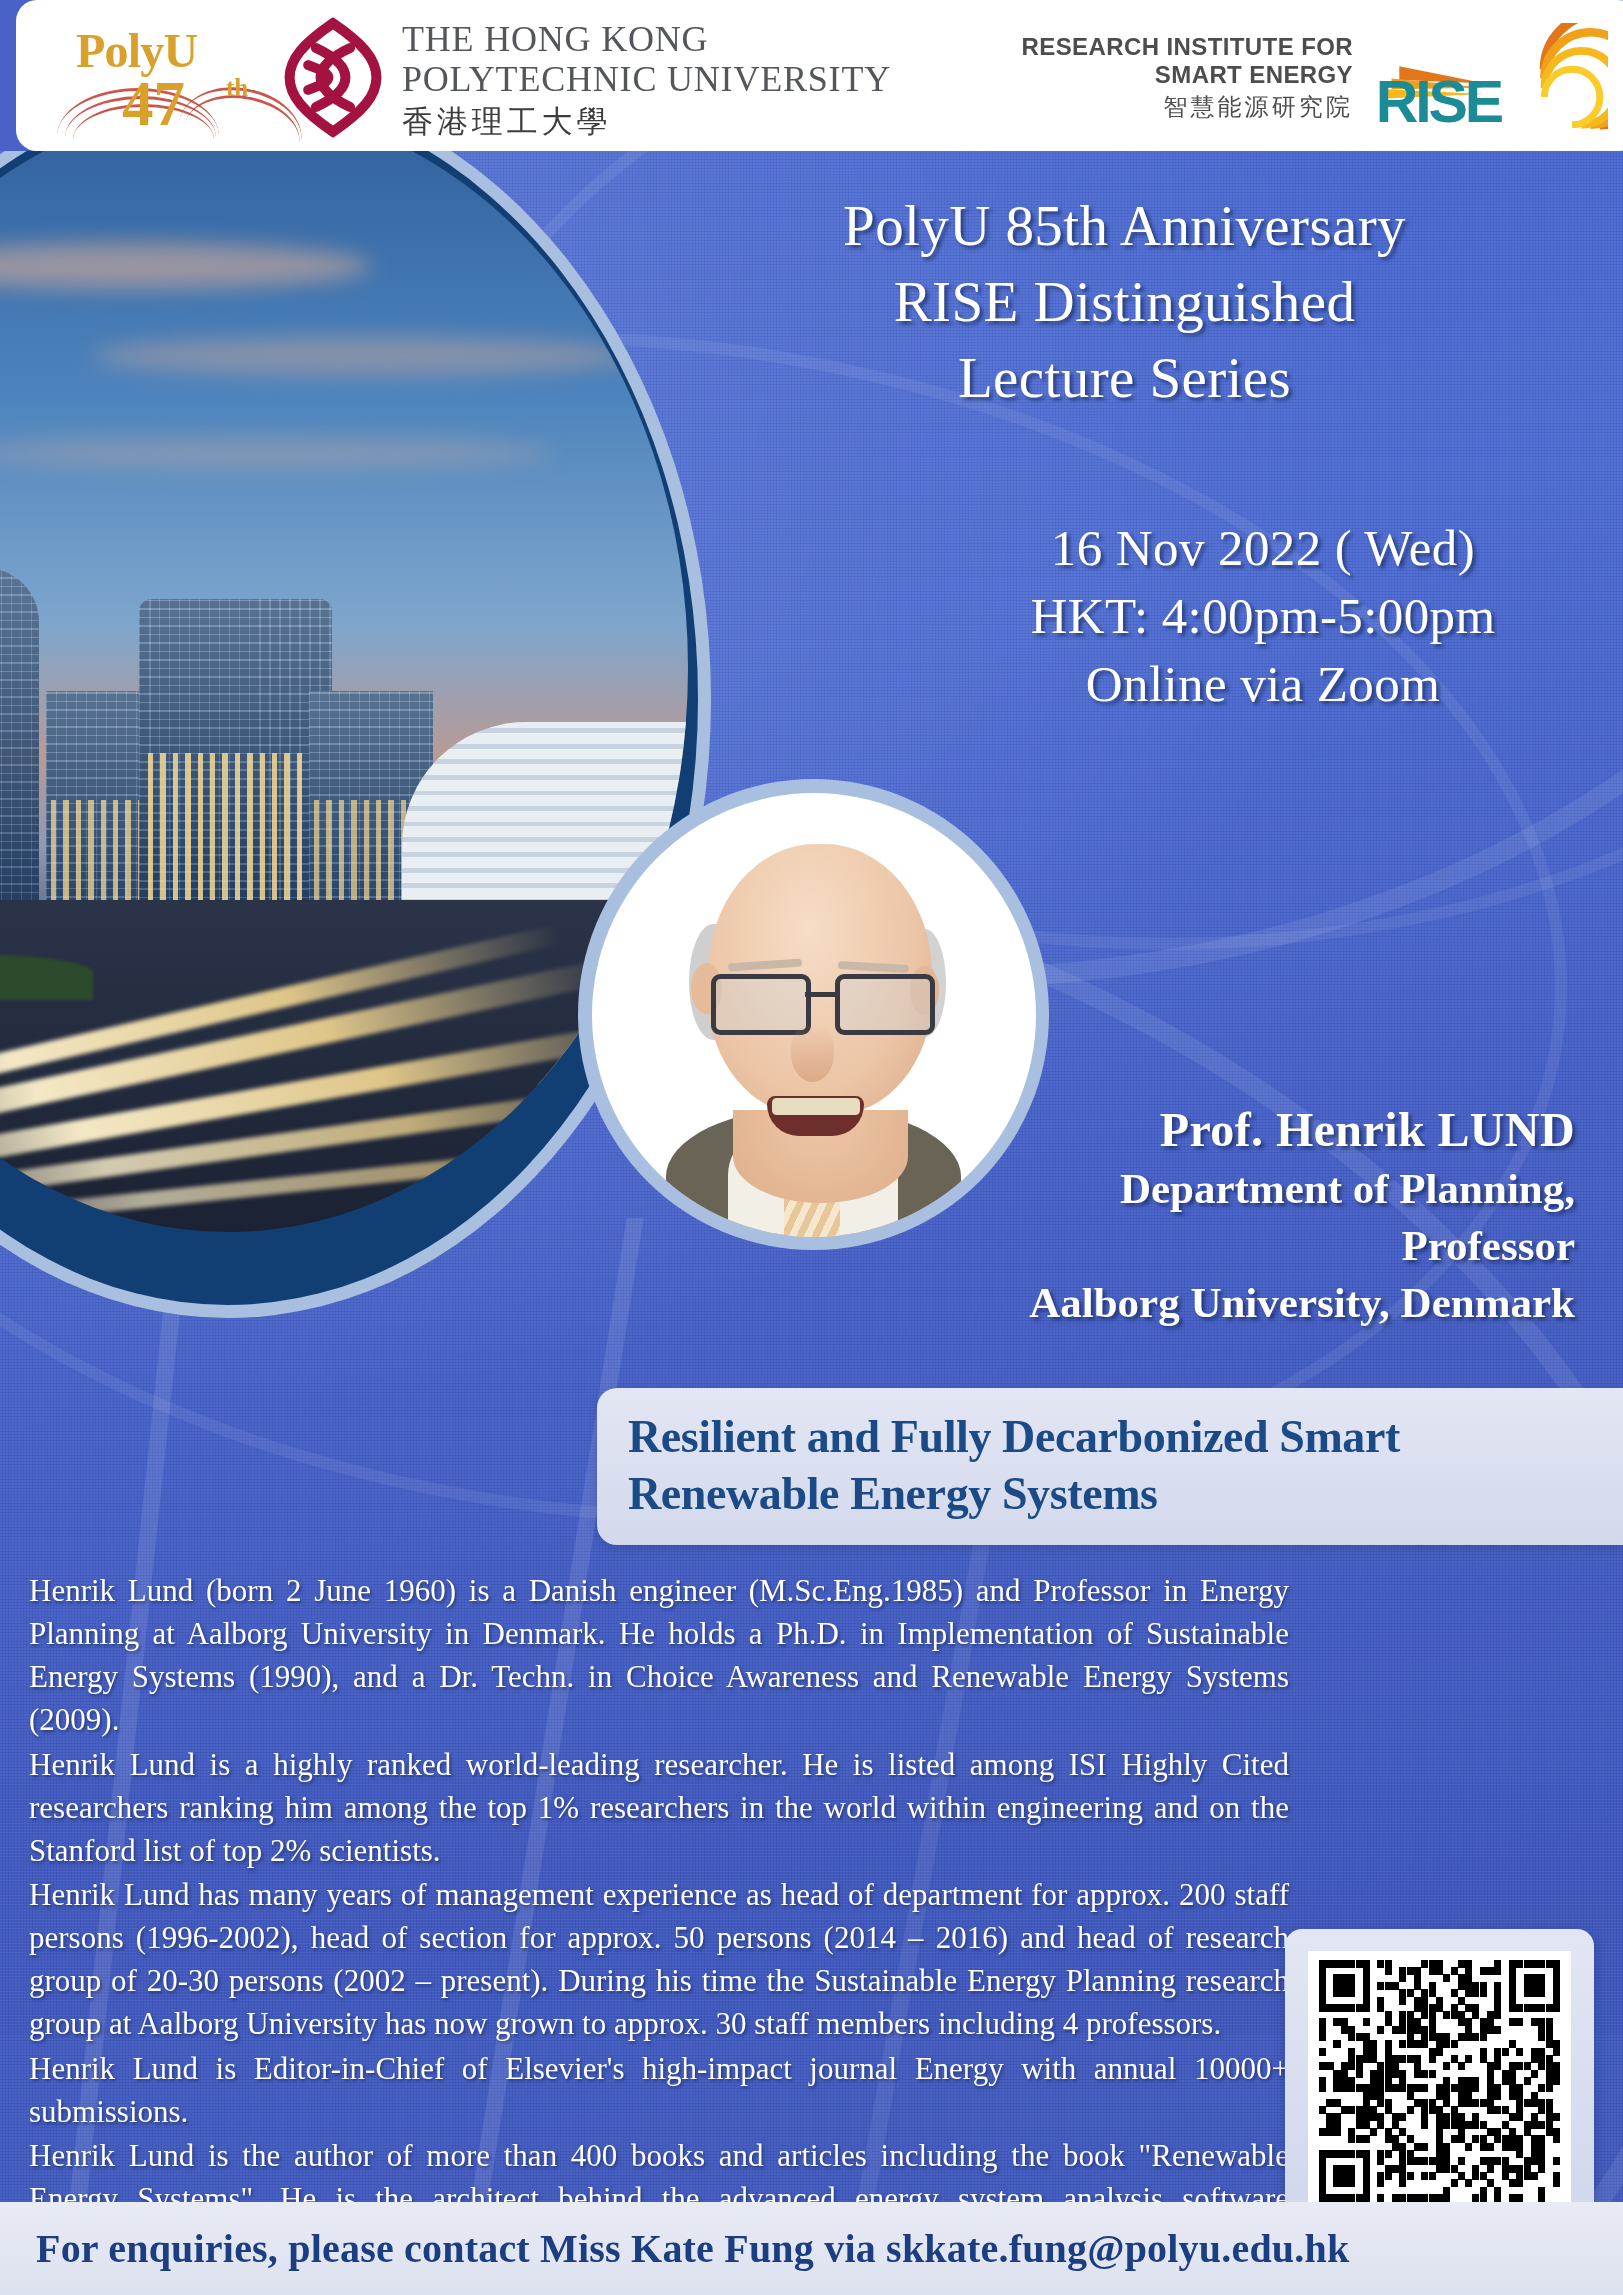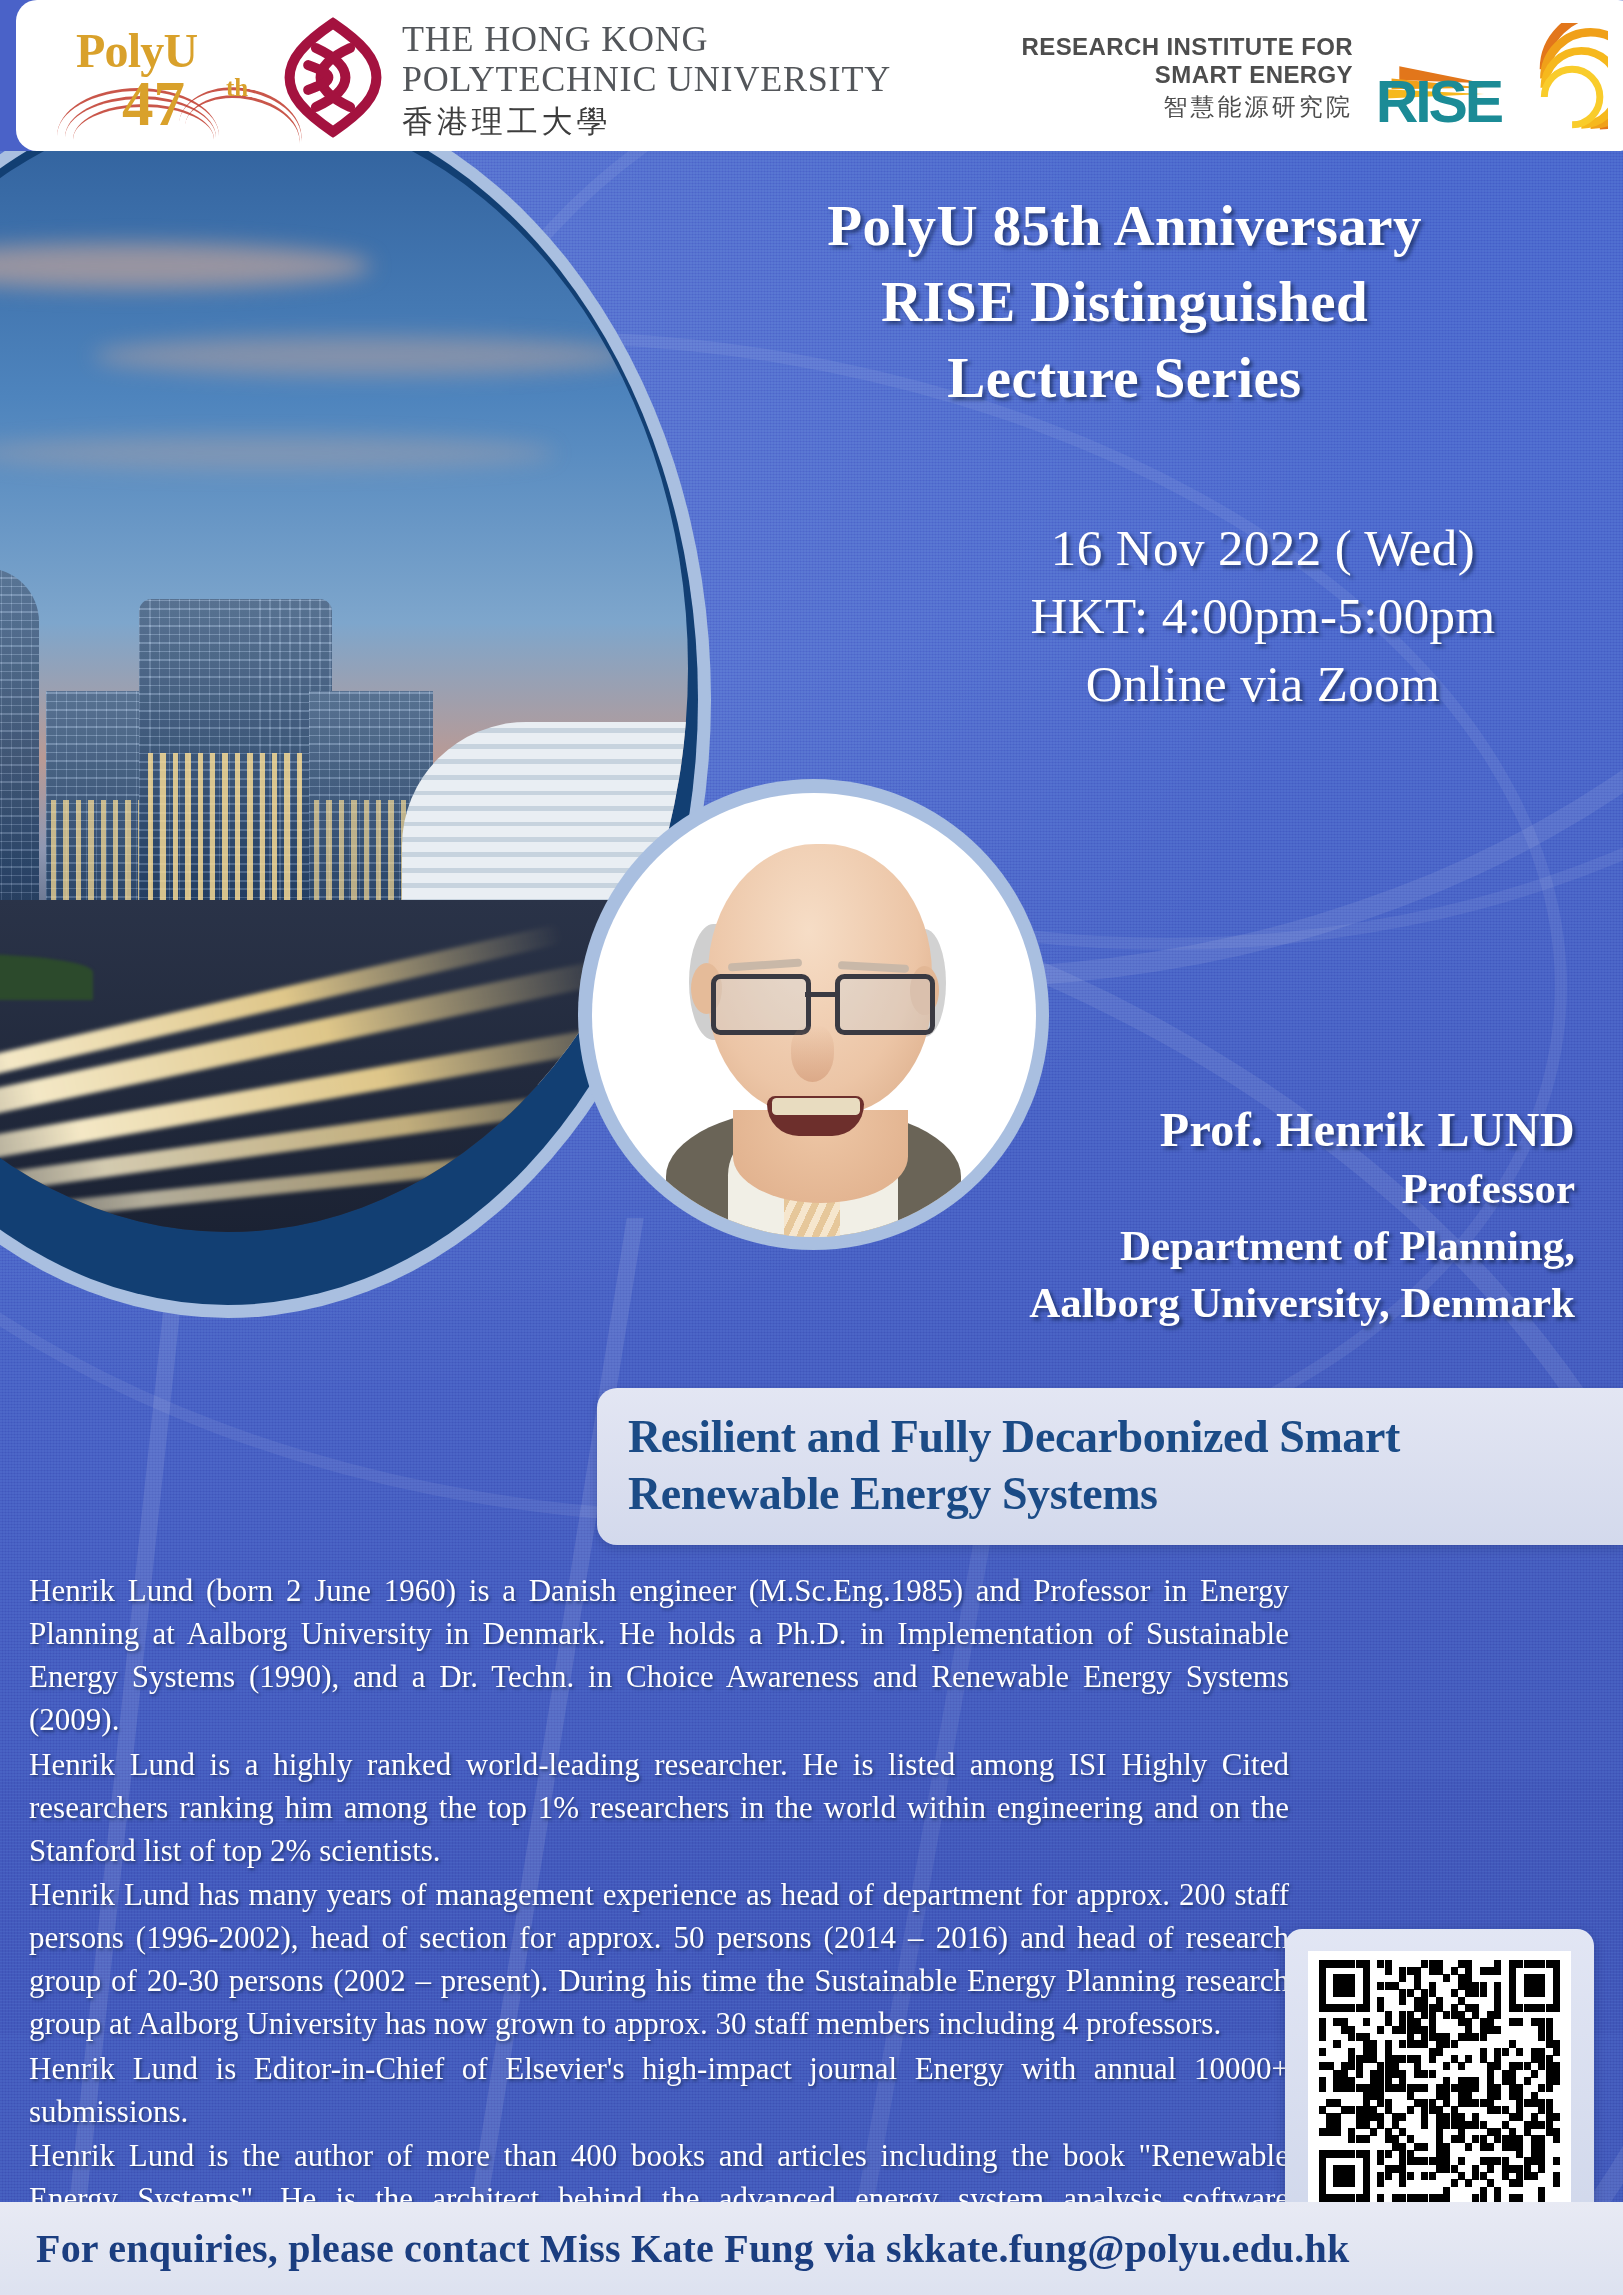--- a/index.html
+++ b/index.html
@@ -194,21 +194,21 @@
     background:repeating-linear-gradient(115deg,#e6c79a 0 7px,#f6e6cd 7px 14px);
     border-radius:6.2px 6.2px 0 0;
   }
 
   
   .title-block{
     position:absolute;left:680px;right:54px;top:37px;
     text-align:center;z-index:20;
   }
   .title-line{
-    font-family:"Liberation Serif",serif;font-weight:bold;color:#ffffff;
+    font-family:"Liberation Serif",serif;font-weight:normal;color:#ffffff;
     font-size:57px;line-height:76px;letter-spacing:0.4px;
     text-shadow:3.1px 3.1px 3.9px rgba(10,25,60,.55);
   }
   .when-block{
     position:absolute;left:951px;right:48px;top:363px;
     text-align:center;z-index:20;
   }
   .when-line{
     font-family:"Liberation Serif",serif;color:#ffffff;
     font-size:51px;line-height:68px;letter-spacing:0.4px;
@@ -416,22 +416,22 @@
   </div>
 
   <div class="when-block">
     <div class="when-line">16 Nov 2022 ( Wed)</div>
     <div class="when-line">HKT: 4:00pm-5:00pm</div>
     <div class="when-line">Online via Zoom</div>
   </div>
 
   <div class="speaker-block">
     <div class="speaker-name">Prof. Henrik LUND</div>
+    <div class="speaker-role">Department of Planning,</div>
     <div class="speaker-role">Professor</div>
-    <div class="speaker-role">Department of Planning,</div>
     <div class="speaker-role">Aalborg University, Denmark</div>
   </div>
 
   <div class="lecture-banner">
     <div class="lecture-line">Resilient and Fully Decarbonized Smart</div>
     <div class="lecture-line">Renewable Energy Systems</div>
   </div>
 
   <div class="bio">
     <p>Henrik Lund (born 2 June 1960) is a Danish engineer (M.Sc.Eng.1985) and Professor in Energy Planning at Aalborg University in Denmark. He holds a Ph.D. in Implementation of Sustainable Energy Systems (1990), and a Dr. Techn. in Choice Awareness and Renewable Energy Systems (2009).</p>

